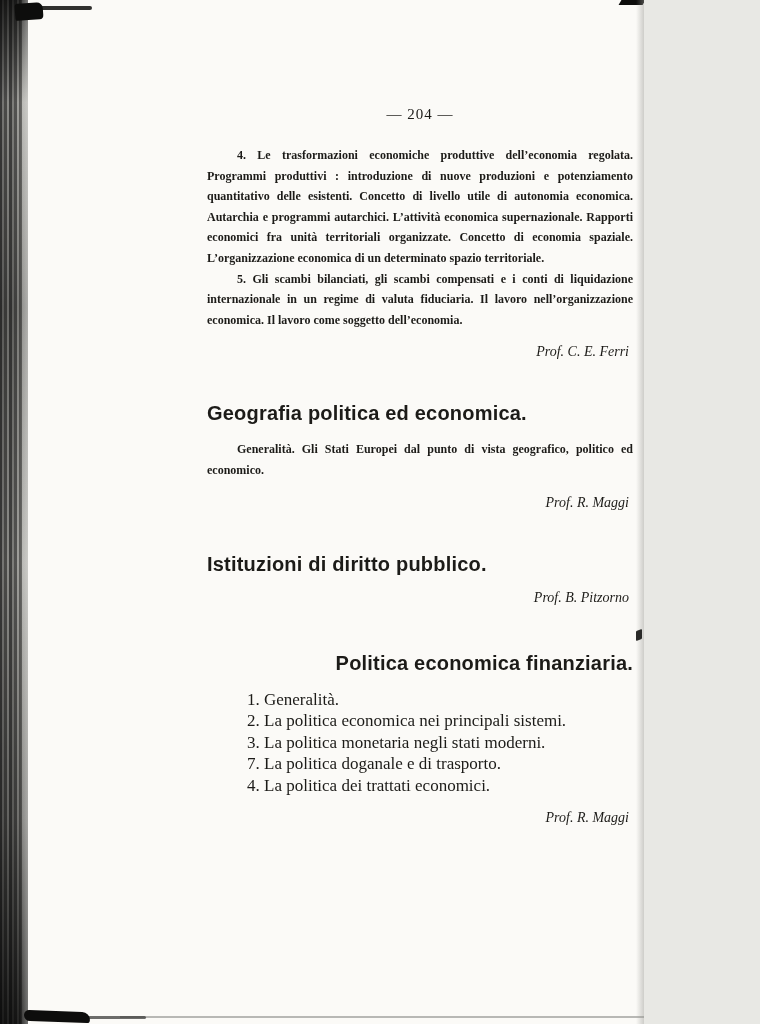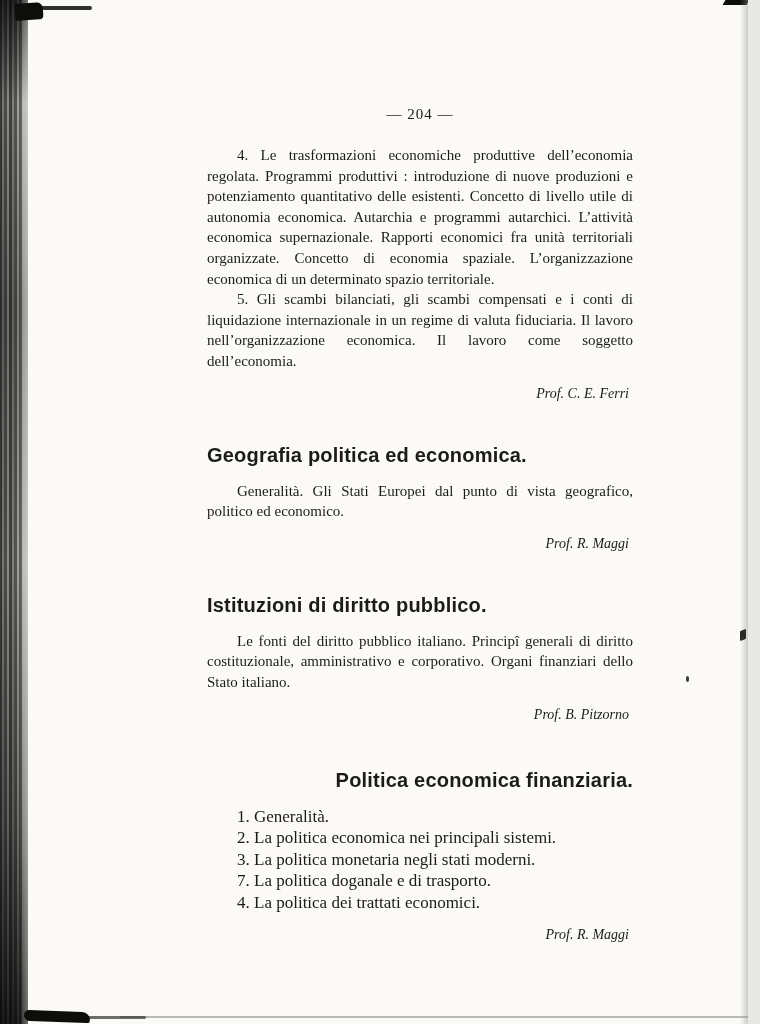--- a/index.html
+++ b/index.html
@@ -2,21 +2,21 @@
 <html><head>
 <meta charset="utf-8">
 <style>
   html, body {
     margin: 0;
     padding: 0;
     background: #e8e8e4;
   }
   .page {
     position: relative;
-    width: 748px;
+    width: 644px;
     height: 1024px;
     background: #fbfaf7;
     overflow: hidden;
     font-family: "Liberation Serif", serif;
     color: #1c1b18;
   }
 
   
   .binding {
     position: absolute;
@@ -63,41 +63,42 @@
     top: 106px;
     width: 426px;
   }
   .page-number {
     text-align: center;
     font-size: 15px;
     letter-spacing: 1px;
     margin: 0 0 22px 0;
   }
   .para {
-    font-size: 15px;
+    font-size: 12px;
     line-height: 20.6px;
     text-align: justify;
     margin: 0;
     text-indent: 30px;
+    font-weight: bold;
   }
   .signature {
     text-align: right;
     font-style: italic;
     font-size: 14px;
     margin: 14px 4px 0 0;
   }
   .section-title {
     font-family: "Liberation Sans", sans-serif;
     font-size: 20px;
     font-weight: 700;
     letter-spacing: 0.2px;
     margin: 42px 0 14px 0;
   }
   .section-title.gap-lg { margin-top: 46px; text-align: right; }
-  .list { margin: 0; }
+  .list { margin: 10px; }
   .list-item {
     font-size: 17px;
     line-height: 21.5px;
     margin-left: 30px;
   }
 </style>
 </head>
 <body>
 
 <div class="page">
@@ -124,21 +125,20 @@
     <div class="signature">Prof. C. E. Ferri</div>
 
     <div class="section">
       <h2 class="section-title">Geografia politica ed economica.</h2>
       <p class="para">Generalità. Gli Stati Europei dal punto di vista geografico, politico ed economico.</p>
       <div class="signature">Prof. R. Maggi</div>
     </div>
 
     <div class="section">
       <h2 class="section-title">Istituzioni di diritto pubblico.</h2>
-      <p class="para">Le fonti del diritto pubblico italiano. Principî generali di diritto costituzionale, amministrativo e corporativo. Organi finanziari dello Stato italiano.</p>
       <div class="signature">Prof. B. Pitzorno</div>
     </div>
 
     <div class="section">
       <h2 class="section-title gap-lg">Politica economica finanziaria.</h2>
       <div class="list">
         <div class="list-item">1. Generalità.</div>
         <div class="list-item">2. La politica economica nei principali sistemi.</div>
         <div class="list-item">3. La politica monetaria negli stati moderni.</div>
         <div class="list-item">7. La politica doganale e di trasporto.</div>

